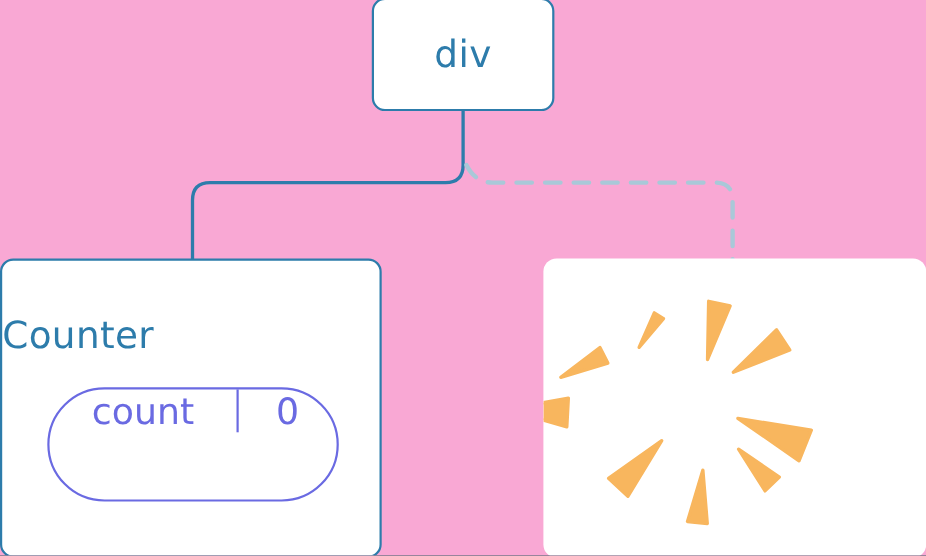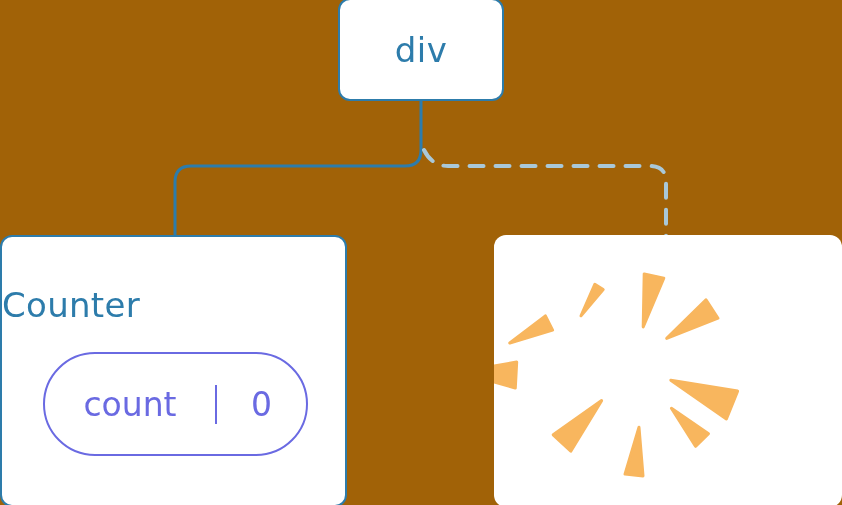--- a/index.html
+++ b/index.html
@@ -7,21 +7,21 @@
     padding: 0;
     background: #4e6a73;
   }
   body {
     font-family: "DejaVu Sans", sans-serif;
   }
   #stage {
     position: relative;
     width: 842px;
     height: 505px;
-    background: #a16207;
+    background: #f9a8d4;
     overflow: hidden;
   }
   #wires {
     position: absolute;
     left: 0;
     top: 0;
     width: 842px;
     height: 505px;
     pointer-events: none;
   }
@@ -72,21 +72,21 @@
   .state-pill {
     position: absolute;
     left: 43px;
     top: 352px;
     width: 265px;
     height: 104px;
     border: 2px solid #6a6ae2;
     border-radius: 52px;
     box-sizing: border-box;
     display: flex;
-    align-items: center;
+    align-items: flex-start;
     z-index: 3;
     background: #ffffff;
   }
   .pill-key {
     flex: 0 0 170px;
     display: flex;
     align-items: center;
     justify-content: center;
     border-right: 2px solid #6a6ae2;
     font-size: 33px;

